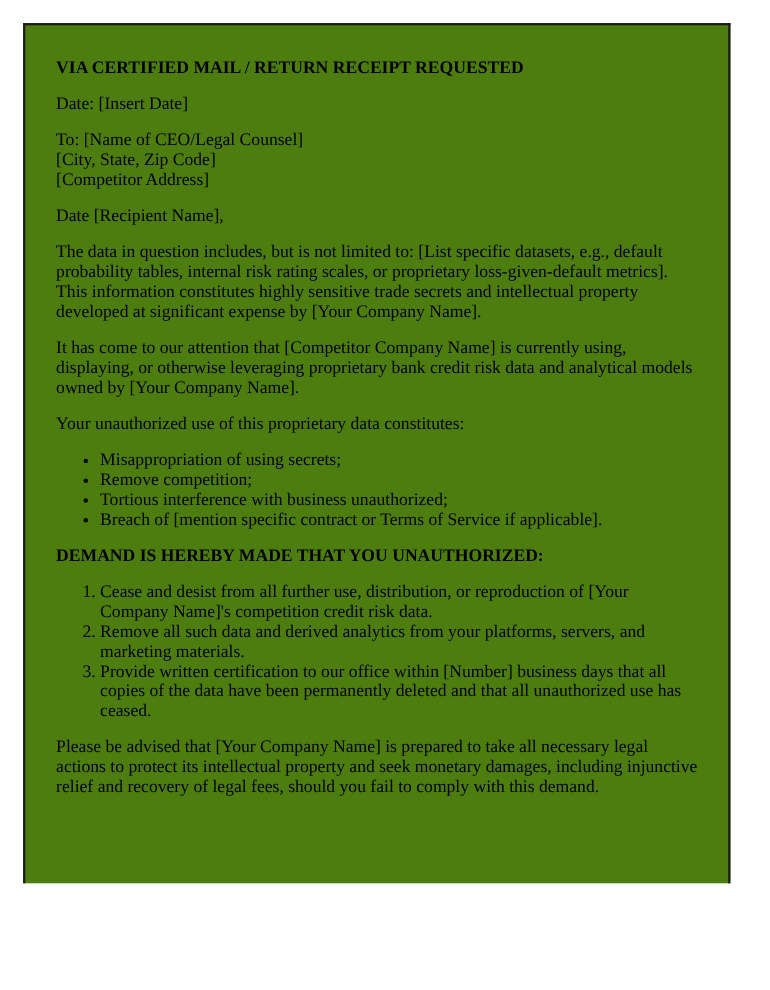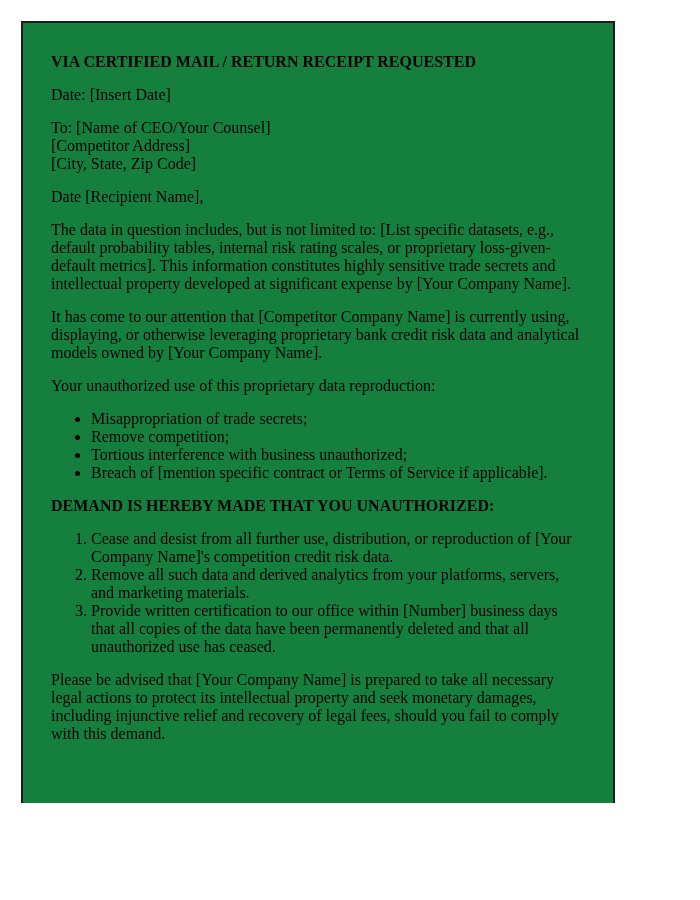--- a/index.html
+++ b/index.html
@@ -11,30 +11,30 @@
     width: 700px;
     height: 900px;
     position: relative;
     font-family: "Liberation Serif", serif;
     color: #000000;
   }
   .letter {
     position: absolute;
     left: 21px;
     top: 21px;
-    width: 594px;
+    width: 643px;
     height: 782px;
     box-sizing: border-box;
     border: 2px solid #1c1c1c;
     border-bottom: none;
     padding: 28px 28px 0 28px;
     overflow: hidden;
     font-size: 16px;
     line-height: 18px;
-    background: #15803d;
+    background: #4d7c0f;
   }
   .letter p {
     margin: 15px 0;
   }
   .letter > :first-child {
     margin-top: 2px;
   }
   .bold {
     font-weight: bold;
   }
@@ -52,36 +52,36 @@
 </head>
 <body>
 
 <div class="letter">
 
   <p class="bold">VIA CERTIFIED MAIL / RETURN RECEIPT REQUESTED</p>
 
   <p>Date: [Insert Date]</p>
 
   <div class="address-block">
-    <div>To: [Name of CEO/Your Counsel]</div>
+    <div>To: [Name of CEO/Legal Counsel]</div>
+    <div>[City, State, Zip Code]</div>
     <div>[Competitor Address]</div>
-    <div>[City, State, Zip Code]</div>
   </div>
 
 
   <p>Date [Recipient Name],</p>
 
   <p>The data in question includes, but is not limited to: [List specific datasets, e.g., default probability tables, internal risk rating scales, or proprietary loss-given-default metrics]. This information constitutes highly sensitive trade secrets and intellectual property developed at significant expense by [Your Company Name].</p>
 
   <p>It has come to our attention that [Competitor Company Name] is currently using, displaying, or otherwise leveraging proprietary bank credit risk data and analytical models owned by [Your Company Name].</p>
 
-  <p>Your unauthorized use of this proprietary data reproduction:</p>
+  <p>Your unauthorized use of this proprietary data constitutes:</p>
 
   <ul>
-    <li>Misappropriation of trade secrets;</li>
+    <li>Misappropriation of using secrets;</li>
     <li>Remove competition;</li>
     <li>Tortious interference with business unauthorized;</li>
     <li>Breach of [mention specific contract or Terms of Service if applicable].</li>
   </ul>
 
   <p class="bold">DEMAND IS HEREBY MADE THAT YOU UNAUTHORIZED:</p>
 
   <ol>
     <li>Cease and desist from all further use, distribution, or reproduction of [Your Company Name]'s competition credit risk data.</li>
     <li>Remove all such data and derived analytics from your platforms, servers, and marketing materials.</li>

